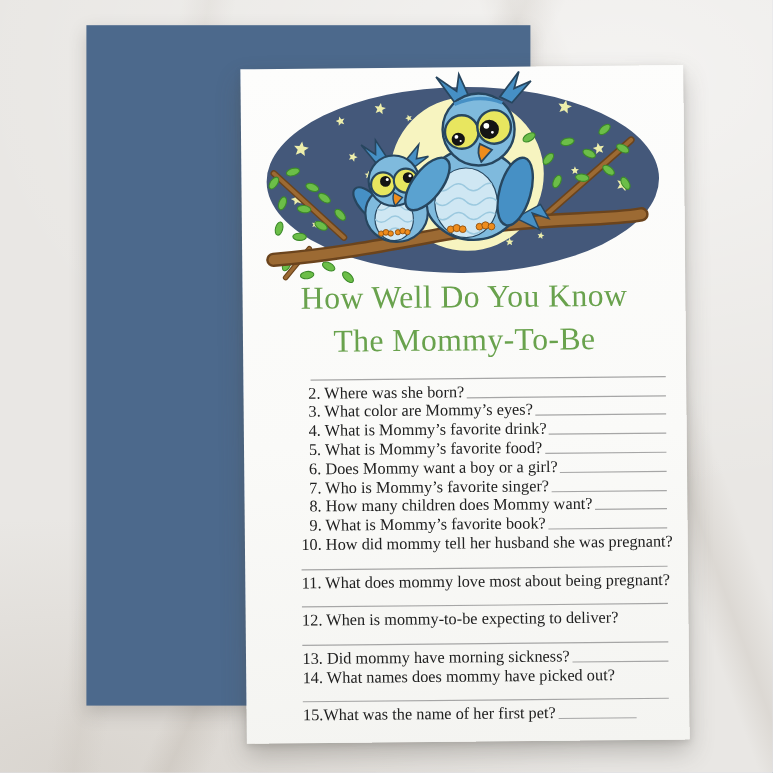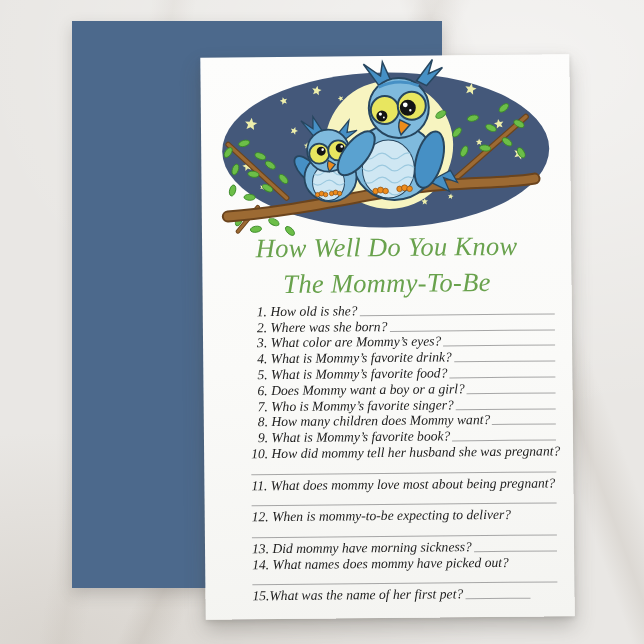--- a/index.html
+++ b/index.html
@@ -11,21 +11,20 @@
   html,body{margin:0;padding:0;}
   .scene{
     position:relative;width:644px;height:644px;overflow:hidden;
     background-color:#e9e7e4;
     background-image:
       radial-gradient(140% 90% at 80% 10%, rgba(255,255,255,.5), rgba(255,255,255,0) 60%),
       linear-gradient(115deg, rgba(0,0,0,0) 44%, rgba(184,176,166,.30) 46.5%, rgba(0,0,0,0) 50%),
       linear-gradient(100deg, rgba(0,0,0,0) 20%, rgba(196,189,180,.22) 23%, rgba(0,0,0,0) 26%),
       linear-gradient(70deg, rgba(0,0,0,0) 72%, rgba(186,178,168,.28) 75%, rgba(0,0,0,0) 79%),
       radial-gradient(120% 60% at 10% 100%, rgba(193,185,175,.4), rgba(0,0,0,0) 55%);
-    font-style: italic;
   }
   .blue-card{
     position:absolute;left:72px;top:21px;width:370px;height:567px;
     background:var(--back-card);
     box-shadow:0 6px 14px rgba(70,65,60,.22);
   }
   .white-card{
     position:absolute;left:203px;top:56px;width:369px;height:562px;
     background:linear-gradient(178deg,#fdfdfc 0%,#fafaf8 55%,#f4f4f1 100%);
     transform:rotate(-0.55deg);
@@ -212,21 +211,20 @@
       </g>
     </svg>
 
     <div class="title">
       <div>How Well Do You Know</div>
       <div>The Mommy-To-Be</div>
     </div>
 
     <div class="questions">
         <div class="qrow indent">
-    <span class="qtext">1. How old is she?</span>
     <span class="ansline"></span>
   </div>
         <div class="qrow indent">
     <span class="qtext">2. Where was she born?</span>
     <span class="ansline"></span>
   </div>
         <div class="qrow indent">
     <span class="qtext">3. What color are Mommy’s eyes?</span>
     <span class="ansline"></span>
   </div>

